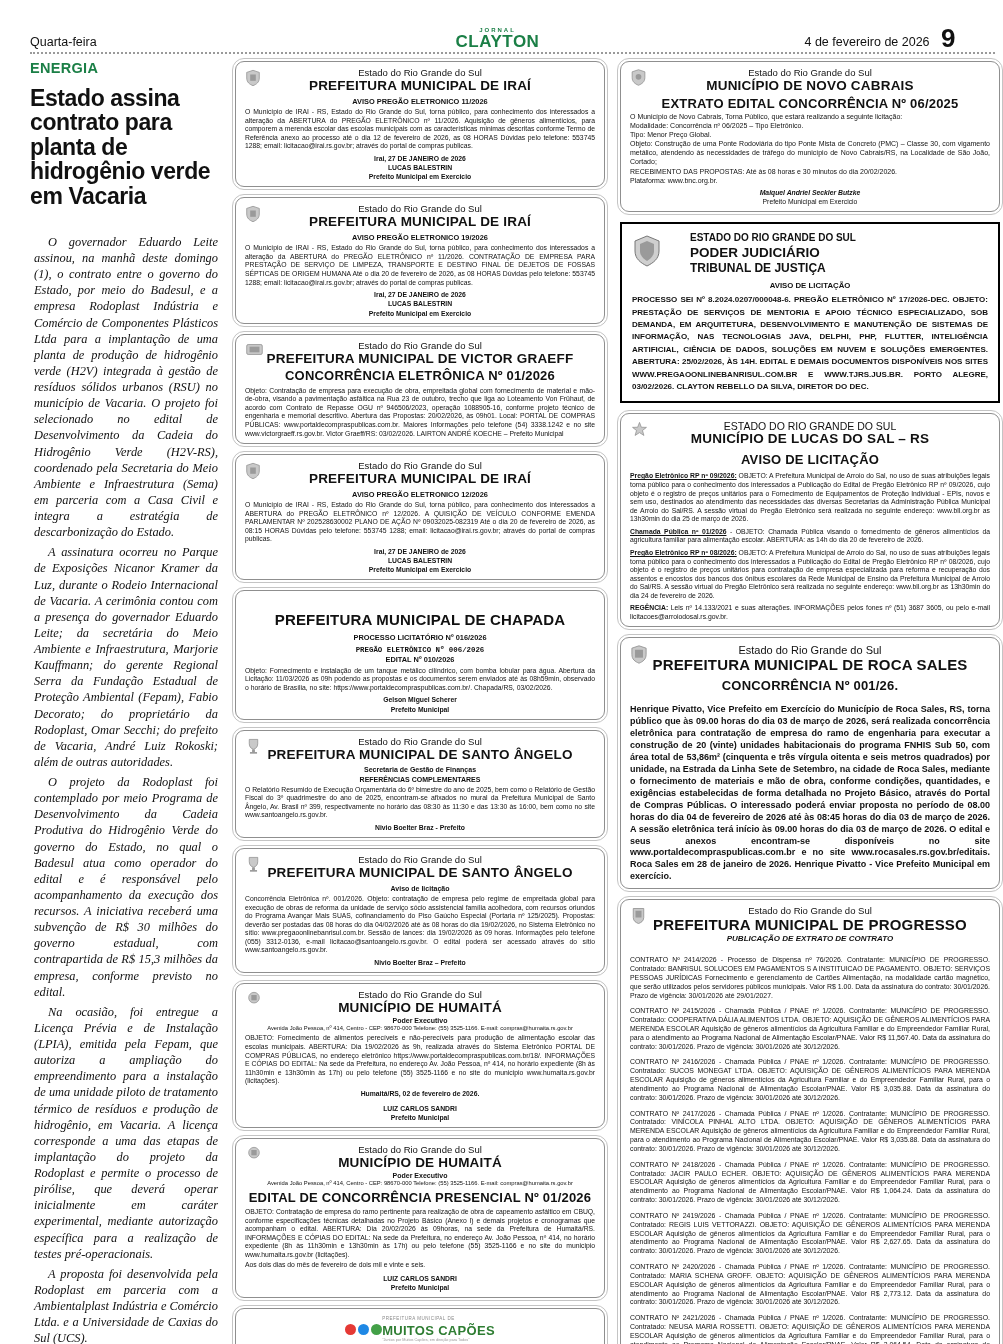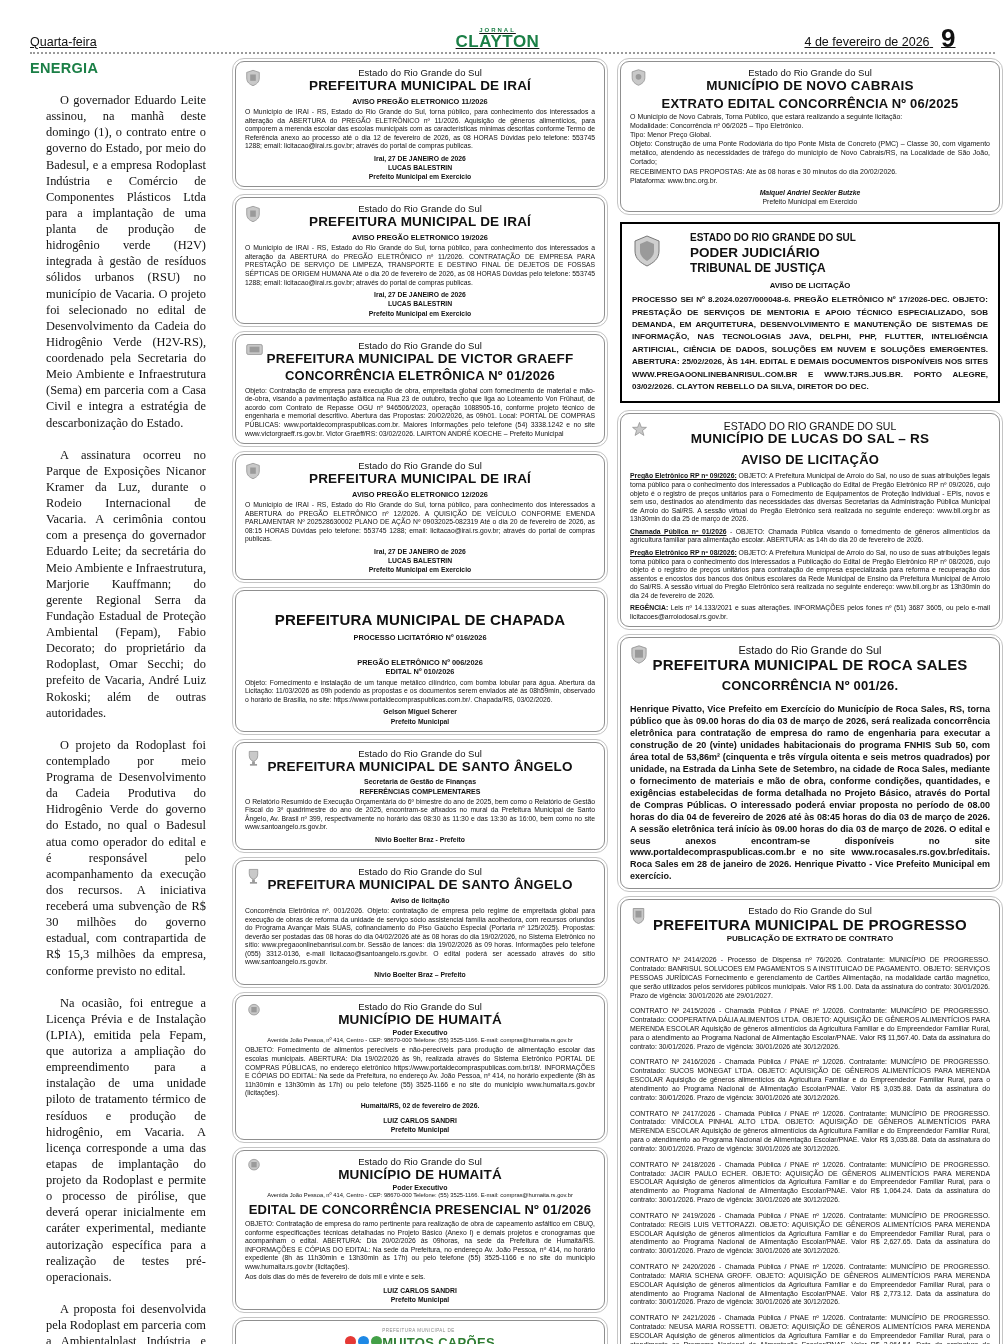--- a/index.html
+++ b/index.html
@@ -1,37 +1,37 @@
 <!DOCTYPE html>
 <html><head>
 <meta charset="utf-8">
 <style>
   html,body{margin:0;padding:0;background:#e8e8e8;}
   #page{position:relative;width:1003px;height:1344px;background:#fff;margin:0 auto;
         font-family:"Liberation Sans",sans-serif;color:#111;overflow:hidden;}
   
   #hdr{position:absolute;left:30px;right:8px;top:8px;height:44px;
-       border-bottom:2px dotted #9a9a9a;display:flex;align-items:flex-end;text-decoration:underline;}
+       border-bottom:2px dotted #9a9a9a;display:flex;align-items:flex-end;}
   .hdr-left{flex:0 0 200px;font-size:12.5px;padding-bottom:3px;}
   .hdr-center{flex:1;text-align:center;color:#1b7f46;padding-bottom:1px;}
   .mast-top{font-size:6px;letter-spacing:2px;font-weight:bold;display:block;line-height:1;}
   .mast{font-size:17px;font-weight:bold;letter-spacing:.5px;line-height:1;}
   .hdr-right{flex:0 0 230px;text-align:center;font-size:12.5px;padding-bottom:3px;}
   .pagenum{font-size:26px;font-weight:bold;vertical-align:bottom;margin-left:8px;line-height:.8;}
   
   #cols{position:absolute;left:30px;top:58px;width:965px;display:flex;gap:11px;}
   #col-left{width:192px;flex:none;}
   #col-mid{width:374px;flex:none;}
   #col-right{width:384px;flex:none;}
   
   .kicker{color:#1b7f46;font-weight:bold;font-size:14.5px;letter-spacing:.3px;margin:2px 0 10px;}
   .headline{font-weight:bold;font-size:23px;line-height:1.06;letter-spacing:-.4px;margin:0 0 26px;}
   .art-body{font-family:"Liberation Serif",serif;font-size:12.4px;line-height:1.3;
             text-align:justify;}
-  .art-body p{margin:16px;text-indent:14px;}
+  .art-body p{margin:4px;text-indent:14px;font-style:italic;}
   
   .box{position:relative;border:1px solid #8f8f8f;border-radius:9px;outline:1px solid #c4c4c4;
        outline-offset:2px;padding:6px 9px 5px;margin:3px 2px 10px;background:#fff;}
   .box.square{border-radius:0;outline:none;border:2px solid #000;padding:8px 10px;}
   .crest{position:absolute;left:10px;top:7px;}
   .c-state{text-align:center;font-size:9.5px;line-height:1.15;}
   .c-name{text-align:center;font-size:13.5px;font-weight:bold;line-height:1.1;letter-spacing:.2px;}
   .c-sub{text-align:center;font-size:7px;font-weight:bold;line-height:1.3;}
   .c-addr{text-align:center;font-size:5.8px;line-height:1.3;}
   .c-title{text-align:center;font-size:7.4px;font-weight:bold;margin-top:3px;line-height:1.25;}
@@ -75,20 +75,21 @@
     <div class="hdr-right">
       <span>4 de fevereiro de 2026</span>
       <span class="pagenum">9</span>
     </div>
   </div>
 
   <div id="cols">
 
     <div id="col-left">
       <div class="kicker">ENERGIA</div>
+      <h1 class="headline">Estado assina contrato para planta de hidrogênio verde em Vacaria</h1>
       <div class="art-body">
         <p>O governador Eduardo Leite assinou, na manhã deste domingo (1), o contrato entre o governo do Estado, por meio do Badesul, e a empresa Rodoplast Indústria e Comércio de Componentes Plásticos Ltda para a implantação de uma planta de produção de hidrogênio verde (H2V) integrada à gestão de resíduos sólidos urbanos (RSU) no município de Vacaria. O projeto foi selecionado no edital de Desenvolvimento da Cadeia do Hidrogênio Verde (H2V-RS), coordenado pela Secretaria do Meio Ambiente e Infraestrutura (Sema) em parceria com a Casa Civil e integra a estratégia de descarbonização do Estado.</p>
         <p>A assinatura ocorreu no Parque de Exposições Nicanor Kramer da Luz, durante o Rodeio Internacional de Vacaria. A cerimônia contou com a presença do governador Eduardo Leite; da secretária do Meio Ambiente e Infraestrutura, Marjorie Kauffmann; do gerente Regional Serra da Fundação Estadual de Proteção Ambiental (Fepam), Fabio Decorato; do proprietário da Rodoplast, Omar Secchi; do prefeito de Vacaria, André Luiz Rokoski; além de outras autoridades.</p>
         <p>O projeto da Rodoplast foi contemplado por meio Programa de Desenvolvimento da Cadeia Produtiva do Hidrogênio Verde do governo do Estado, no qual o Badesul atua como operador do edital e é responsável pelo acompanhamento da execução dos recursos. A iniciativa receberá uma subvenção de R$ 30 milhões do governo estadual, com contrapartida de R$ 15,3 milhões da empresa, conforme previsto no edital.</p>
         <p>Na ocasião, foi entregue a Licença Prévia e de Instalação (LPIA), emitida pela Fepam, que autoriza a ampliação do empreendimento para a instalação de uma unidade piloto de tratamento térmico de resíduos e produção de hidrogênio, em Vacaria. A licença corresponde a uma das etapas de implantação do projeto da Rodoplast e permite o processo de pirólise, que deverá operar inicialmente em caráter experimental, mediante autorização específica para a realização de testes pré-operacionais.</p>
         <p>A proposta foi desenvolvida pela Rodoplast em parceria com a Ambientalplast Indústria e Comércio Ltda. e a Universidade de Caxias do Sul (UCS).</p>
       </div>
     </div>
 
     <div id="col-mid">
@@ -156,21 +157,21 @@
         <div class="sign">
           <div>Irai, 27 DE JANEIRO de 2026</div>
           <div>LUCAS BALESTRIN</div>
           <div>Prefeito Municipal em Exercicio</div>
         </div>
       </div>
 
       <div class="box">
         <div class="c-name" style="font-size:15px;margin:15px 0 4px;">PREFEITURA MUNICIPAL DE CHAPADA</div>
         <div class="c-title">PROCESSO LICITATÓRIO Nº 016/2026</div>
-        <div class="c-title" style="margin-top:16px;">PREGÃO ELETRÔNICO Nº 006/2026</div>
+        <div class="c-title" style="margin-top:4px;font-family:Liberation Mono, monospace;">PREGÃO ELETRÔNICO Nº 006/2026</div>
         <div class="c-title" style="margin-top:0;">EDITAL Nº 010/2026</div>
         <div class="body-sm">Objeto: Fornecimento e instalação de um tanque metálico cilíndrico, com bomba lobular para água. Abertura da Licitação: 11/03/2026 as 09h podendo as propostas e os documentos serem enviados até às 08h59min, observado o horário de Brasília, no site: https://www.portaldecompraspublicas.com.br/. Chapada/RS, 03/02/2026.</div>
         <div class="sign">
           <div>Gelson Miguel Scherer</div>
           <div>Prefeito Municipal</div>
         </div>
       </div>
 
       <div class="box">
         <span class="crest">
@@ -334,21 +335,21 @@
 
       <div class="box">
         <span class="crest">
           <svg width="15" height="18" viewBox="0 0 20 24">
               <path d="M3 2 H17 V14 C17 19 13 21 10 22 C7 21 3 19 3 14 Z" fill="#c9c9c9" stroke="#8a8a8a"></path>
               <rect x="6" y="5" width="8" height="9" fill="#9a9a9a"></rect>
             </svg>
         </span>
         <div class="c-state">Estado do Rio Grande do Sul</div>
         <div class="c-name" style="font-size:15px;">PREFEITURA MUNICIPAL DE PROGRESSO</div>
-        <div class="c-sub" style="font-size:8px;margin-bottom:12px;">PUBLICAÇÃO DE EXTRATO DE CONTRATO</div>
+        <div class="c-sub" style="font-size:8px;margin-bottom:12px;font-style:italic;">PUBLICAÇÃO DE EXTRATO DE CONTRATO</div>
         <p class="contract">CONTRATO Nº 2414/2026 - Processo de Dispensa nº 76/2026. Contratante: MUNICÍPIO DE PROGRESSO. Contratado: BANRISUL SOLUCOES EM PAGAMENTOS S A INSTITUICAO DE PAGAMENTO. OBJETO: SERVIÇOS PESSOAS JURÍDICAS Fornecimento e gerenciamento de Cartões Alimentação, na modalidade cartão magnético, que serão utilizados pelos servidores públicos municipais. Valor R$ 1.00. Data da assinatura do contrato: 30/01/2026. Prazo de vigência: 30/01/2026 até 29/01/2027.</p>
         <p class="contract">CONTRATO Nº 2415/2026 - Chamada Pública / PNAE nº 1/2026. Contratante: MUNICÍPIO DE PROGRESSO. Contratado: COOPERATIVA DÁLIA ALIMENTOS LTDA. OBJETO: AQUISIÇÃO DE GÊNEROS ALIMENTÍCIOS PARA MERENDA ESCOLAR Aquisição de gêneros alimentícios da Agricultura Familiar e do Empreendedor Familiar Rural, para o atendimento ao Programa Nacional de Alimentação Escolar/PNAE. Valor R$ 11,567.40. Data da assinatura do contrato: 30/01/2026. Prazo de vigência: 30/01/2026 até 30/12/2026.</p>
         <p class="contract">CONTRATO Nº 2416/2026 - Chamada Pública / PNAE nº 1/2026. Contratante: MUNICÍPIO DE PROGRESSO. Contratado: SUCOS MONEGAT LTDA. OBJETO: AQUISIÇÃO DE GÊNEROS ALIMENTÍCIOS PARA MERENDA ESCOLAR Aquisição de gêneros alimentícios da Agricultura Familiar e do Empreendedor Familiar Rural, para o atendimento ao Programa Nacional de Alimentação Escolar/PNAE. Valor R$ 3,035.88. Data da assinatura do contrato: 30/01/2026. Prazo de vigência: 30/01/2026 até 30/12/2026.</p>
         <p class="contract">CONTRATO Nº 2417/2026 - Chamada Pública / PNAE nº 1/2026. Contratante: MUNICÍPIO DE PROGRESSO. Contratado: VINÍCOLA PINHAL ALTO LTDA. OBJETO: AQUISIÇÃO DE GÊNEROS ALIMENTÍCIOS PARA MERENDA ESCOLAR Aquisição de gêneros alimentícios da Agricultura Familiar e do Empreendedor Familiar Rural, para o atendimento ao Programa Nacional de Alimentação Escolar/PNAE. Valor R$ 3,035.88. Data da assinatura do contrato: 30/01/2026. Prazo de vigência: 30/01/2026 até 30/12/2026.</p>
         <p class="contract">CONTRATO Nº 2418/2026 - Chamada Pública / PNAE nº 1/2026. Contratante: MUNICÍPIO DE PROGRESSO. Contratado: JACIR PAULO ECHER. OBJETO: AQUISIÇÃO DE GÊNEROS ALIMENTÍCIOS PARA MERENDA ESCOLAR Aquisição de gêneros alimentícios da Agricultura Familiar e do Empreendedor Familiar Rural, para o atendimento ao Programa Nacional de Alimentação Escolar/PNAE. Valor R$ 1,064.24. Data da assinatura do contrato: 30/01/2026. Prazo de vigência: 30/01/2026 até 30/12/2026.</p>
         <p class="contract">CONTRATO Nº 2419/2026 - Chamada Pública / PNAE nº 1/2026. Contratante: MUNICÍPIO DE PROGRESSO. Contratado: REGIS LUIS VETTORAZZI. OBJETO: AQUISIÇÃO DE GÊNEROS ALIMENTÍCIOS PARA MERENDA ESCOLAR Aquisição de gêneros alimentícios da Agricultura Familiar e do Empreendedor Familiar Rural, para o atendimento ao Programa Nacional de Alimentação Escolar/PNAE. Valor R$ 2,627.65. Data da assinatura do contrato: 30/01/2026. Prazo de vigência: 30/01/2026 até 30/12/2026.</p>
         <p class="contract">CONTRATO Nº 2420/2026 - Chamada Pública / PNAE nº 1/2026. Contratante: MUNICÍPIO DE PROGRESSO. Contratado: MARIA SCHENA GROFF. OBJETO: AQUISIÇÃO DE GÊNEROS ALIMENTÍCIOS PARA MERENDA ESCOLAR Aquisição de gêneros alimentícios da Agricultura Familiar e do Empreendedor Familiar Rural, para o atendimento ao Programa Nacional de Alimentação Escolar/PNAE. Valor R$ 2,773.12. Data da assinatura do contrato: 30/01/2026. Prazo de vigência: 30/01/2026 até 30/12/2026.</p>
         <p class="contract">CONTRATO Nº 2421/2026 - Chamada Pública / PNAE nº 1/2026. Contratante: MUNICÍPIO DE PROGRESSO. Contratado: NEUSA MARIA ROSSETTI. OBJETO: AQUISIÇÃO DE GÊNEROS ALIMENTÍCIOS PARA MERENDA ESCOLAR Aquisição de gêneros alimentícios da Agricultura Familiar e do Empreendedor Familiar Rural, para o atendimento ao Programa Nacional de Alimentação Escolar/PNAE. Valor R$ 3,064.54. Data da assinatura do contrato: 30/01/2026. Prazo de vigência: 30/01/2026 até 30/12/2026.</p>
         <div class="pg-place">Progresso, 03 de fevereiro de 2026.</div>
 

